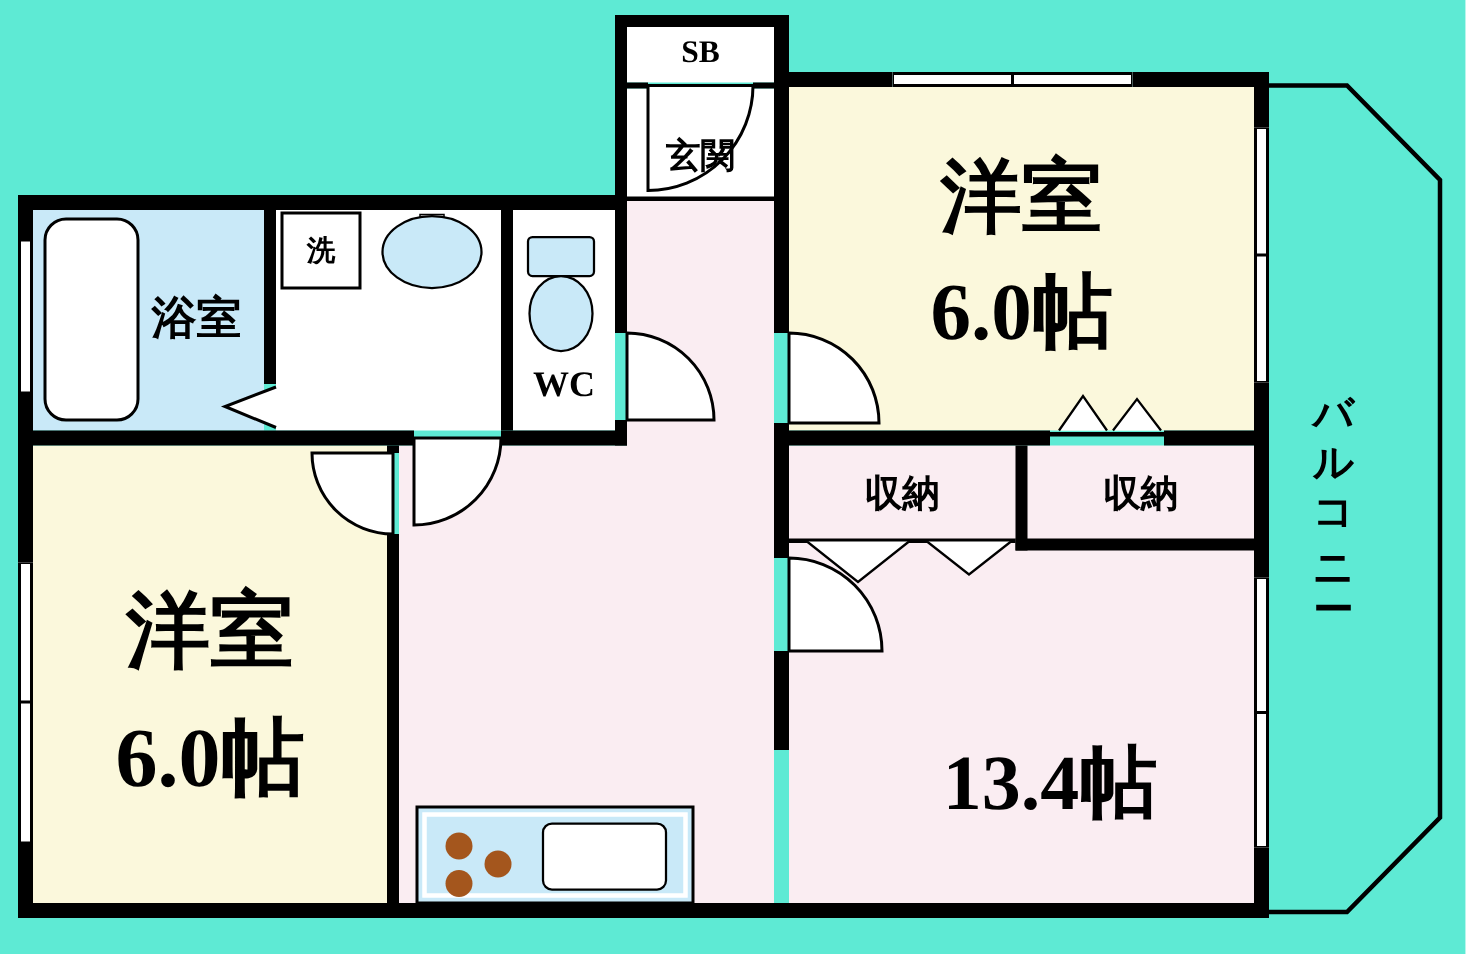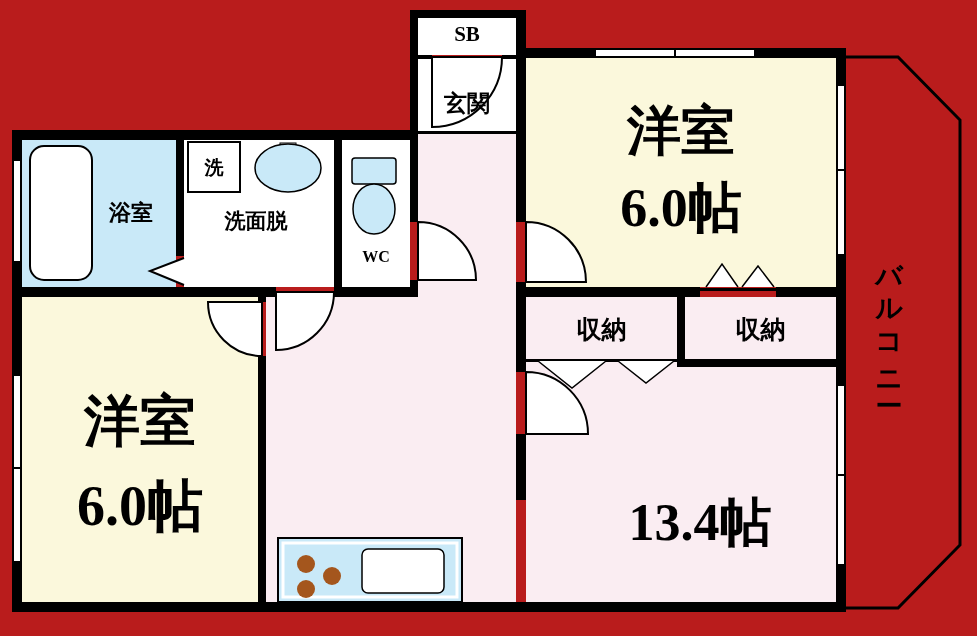--- a/index.html
+++ b/index.html
@@ -1,16 +1,16 @@
 <!DOCTYPE html>
 <html><head>
 <meta charset="utf-8">
 <style>
   html,body{margin:0;padding:0;background:#fff;}
-  .plan{position:relative;width:977px;height:636px;background:#b91c1c;overflow:hidden;
+  .plan{position:relative;width:977px;height:636px;background:#5eead4;overflow:hidden;
         font-family:"Liberation Serif","DejaVu Serif",serif;}
   .f,.w,.win,.lbl,.tick{position:absolute;box-sizing:border-box;}
   .w{background:#000;}
   .tick{background:#000;}
   .win{background:#fff;}
   .win.v{border-left:2px solid #000;border-right:2px solid #000;border-top:1px solid #000;border-bottom:1px solid #000;}
   .win.h{border-top:2px solid #000;border-bottom:2px solid #000;border-left:1px solid #000;border-right:1px solid #000;}
   .lbl{text-align:center;font-weight:bold;color:#000;white-space:nowrap;}
   svg.overlay{position:absolute;left:0;top:0;}
 </style>
@@ -98,26 +98,25 @@
     <rect x="278" y="538" width="184" height="64" fill="#C9E9F8" stroke="#000" stroke-width="2"></rect>
     <rect x="283" y="543" width="174" height="54" fill="none" stroke="#fff" stroke-width="3"></rect>
     <rect x="362" y="549" width="82" height="44" rx="6" fill="#fff" stroke="#000" stroke-width="1.5"></rect>
     <circle cx="306" cy="564" r="9" fill="#A4561D"></circle>
     <circle cx="306" cy="589" r="9" fill="#A4561D"></circle>
     <circle cx="332" cy="576" r="9" fill="#A4561D"></circle>
   </svg>
 
   <div class="lbl" style="left:418px;top:23px;width:98px;font-size:21px;line-height:22px;">SB</div>
   <div class="lbl" style="left:418px;top:92px;width:98px;font-size:23px;line-height:24px;">玄関</div>
-  <div class="lbl" style="left:93px;top:201px;width:76px;font-size:22px;line-height:24px;">浴室</div>
+  <div class="lbl" style="left:93px;top:201px;width:76px;font-size:30px;line-height:24px;">浴室</div>
   <div class="lbl" style="left:188px;top:156px;width:52px;font-size:19px;line-height:24px;">洗</div>
   <div class="lbl" style="left:181px;top:208px;width:150px;font-size:21px;line-height:27px;">
-    <span style="display:block;">洗面脱</span>
   </div>
-  <div class="lbl" style="left:342px;top:245px;width:68px;font-size:16px;line-height:24px;">WC</div>
+  <div class="lbl" style="left:342px;top:245px;width:68px;font-size:24px;line-height:24px;">WC</div>
 
   <div class="lbl" style="left:526px;top:104px;width:310px;font-size:54px;line-height:54px;">洋室</div>
   <div class="lbl" style="left:526px;top:181px;width:310px;font-size:54px;line-height:54px;">6.0帖</div>
 
   <div class="lbl" style="left:526px;top:317px;width:151px;font-size:25px;line-height:26px;">収納</div>
   <div class="lbl" style="left:685px;top:317px;width:151px;font-size:25px;line-height:26px;">収納</div>
 
   <div class="lbl" style="left:22px;top:393px;width:236px;font-size:56px;line-height:56px;">洋室</div>
   <div class="lbl" style="left:22px;top:478px;width:236px;font-size:56px;line-height:56px;">6.0帖</div>
 

